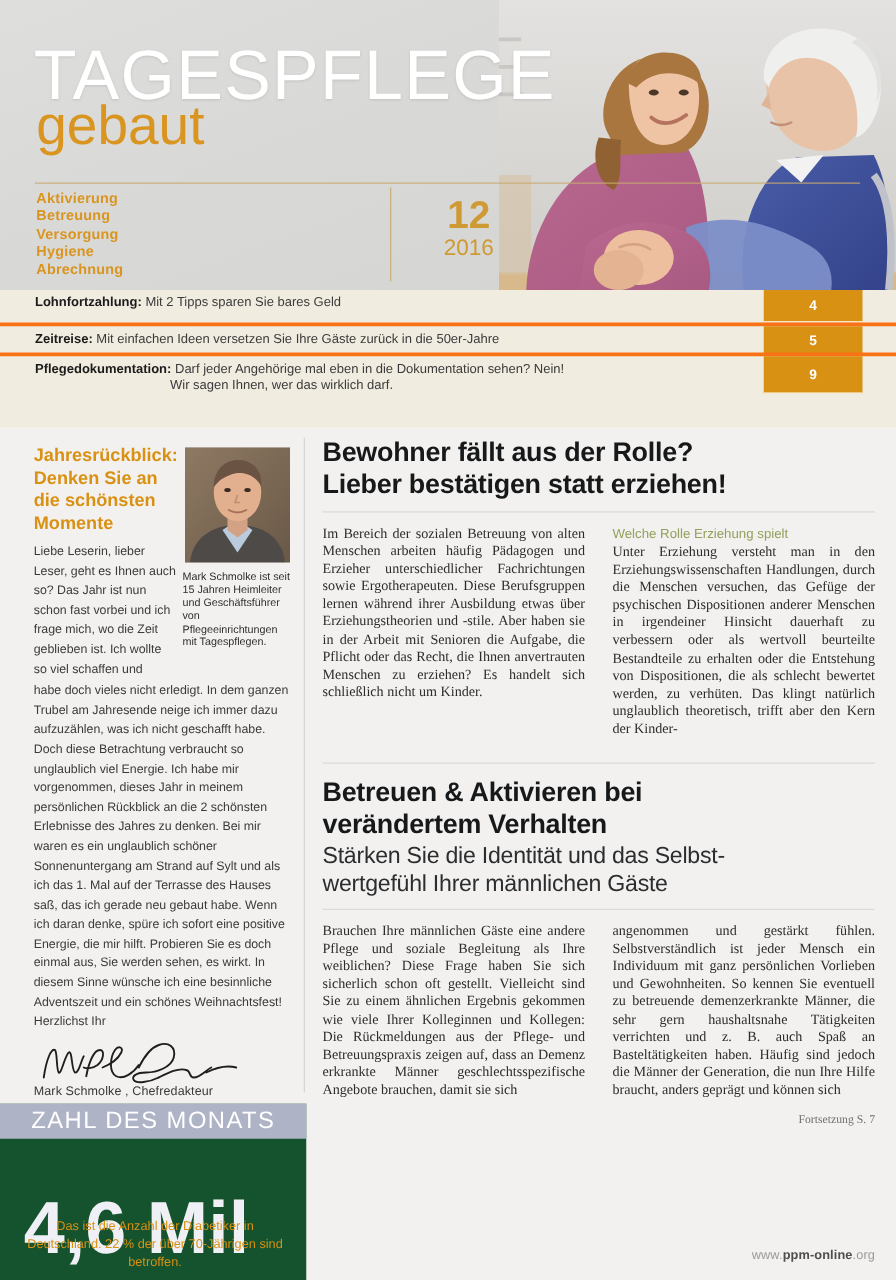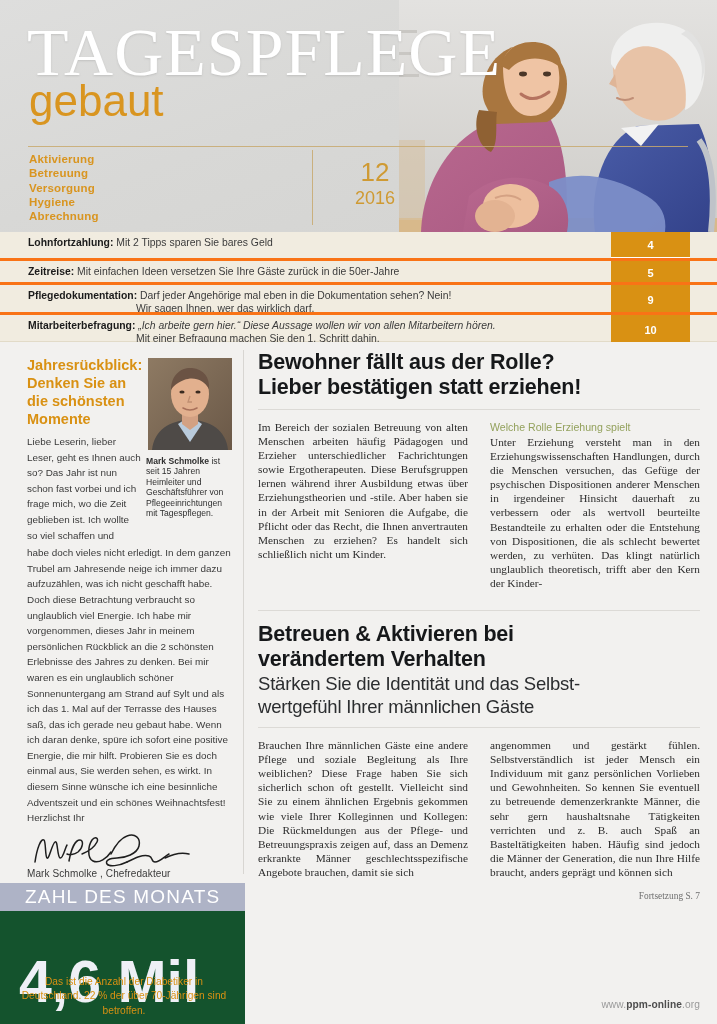--- a/index.html
+++ b/index.html
@@ -34,29 +34,28 @@
     position: absolute;
     right: 0; top: 0;
     width: 318px; height: 232px;
     overflow: hidden;
     background: #d9d9d7;
   }
   #masthead-photo svg { display: block; width: 318px; height: 232px; }
 
   #mast-title {
     position: absolute;
-    left: 27px; top: 18px;
-    font-size: 68px;
+    left: 27px; top: 32px;
+    font-size: 56px;
     letter-spacing: 1px;
     color: #ffffff;
     font-weight: 300;
     line-height: 1;
     white-space: nowrap;
     text-shadow: 0 1px 2px rgba(120,120,120,0.25);
-    font-family: Liberation Serif, serif;
   }
   #mast-subtitle {
     position: absolute;
     left: 29px; top: 79px;
     font-size: 44px;
     color: #d99520;
     font-weight: 400;
     line-height: 1;
     white-space: nowrap;
   }
@@ -87,21 +86,21 @@
   }
   #mast-keywords div { white-space: nowrap; }
 
   #mast-issue {
     position: absolute;
     left: 330px; top: 156px;
     width: 90px;
     text-align: center;
     color: #cf9a33;
   }
-  #mast-issue .m { font-size: 26px; line-height: 32px; font-weight: 400; }
+  #mast-issue .m { font-size: 31px; line-height: 32px; font-weight: 700; }
   #mast-issue .y { font-size: 18px; line-height: 20px; font-weight: 300; }
 
   
   #toc {
     position: absolute;
     left: 0; top: 232px;
     width: 717px; height: 110px;
     background: #f1ece0;
   }
   .toc-row {
@@ -170,21 +169,21 @@
   }
   #edi-portrait svg { display: block; width: 84px; height: 92px; }
   #edi-bio {
     position: absolute;
     right: 0; top: 100px;
     width: 86px;
     font-size: 8.6px;
     line-height: 10.4px;
     color: #2f2f2f;
   }
-  #edi-bio b { font-weight: bold; }
+  #edi-bio b { font-weight: normal; }
 
   #edi-body {
     margin-top: 6px;
     font-size: 9.9px;
     line-height: 15.6px;
     color: #3a3a3a;
     text-align: left;
   }
   #edi-body .wrap-left {
     width: 114px;
@@ -420,27 +419,20 @@
     </div>
 
     <div class="toc-row" style="top:50px;height:30px;">
       <div class="toc-text">
         <b>Pflegedokumentation:</b><span> Darf jeder Angehörige mal eben in die Dokumentation sehen? Nein!</span>
         <span class="l2">Wir sagen Ihnen, wer das wirklich darf.</span>
       </div>
       <div class="toc-num" style="height:30px;">9</div>
     </div>
 
-    <div class="toc-row" style="top:80px;height:30px;border-bottom:1px solid #e2dbc8;">
-      <div class="toc-text">
-        <b>Mitarbeiterbefragung:</b><i> „Ich arbeite gern hier.“ Diese Aussage wollen wir von allen Mitarbeitern hören.</i>
-        <span class="l2">Mit einer Befragung machen Sie den 1. Schritt dahin.</span>
-      </div>
-      <div class="toc-num" style="height:30px;border-bottom:none;">10</div>
-    </div>
   </div>
 
   <div id="content">
 
     <div id="col-divider"></div>
 
     <div id="left-col">
 
       <div id="edi-head">Jahresrückblick: Denken Sie an die schönsten Momente</div>
 

